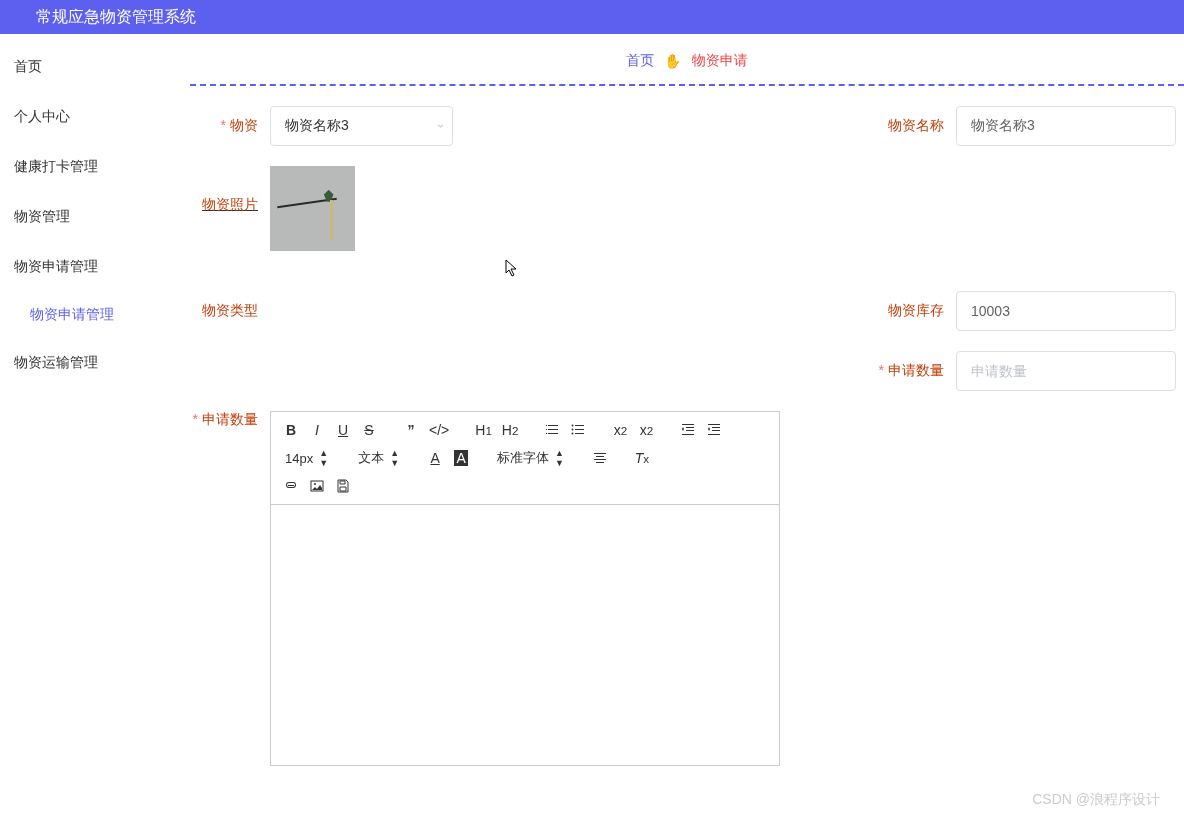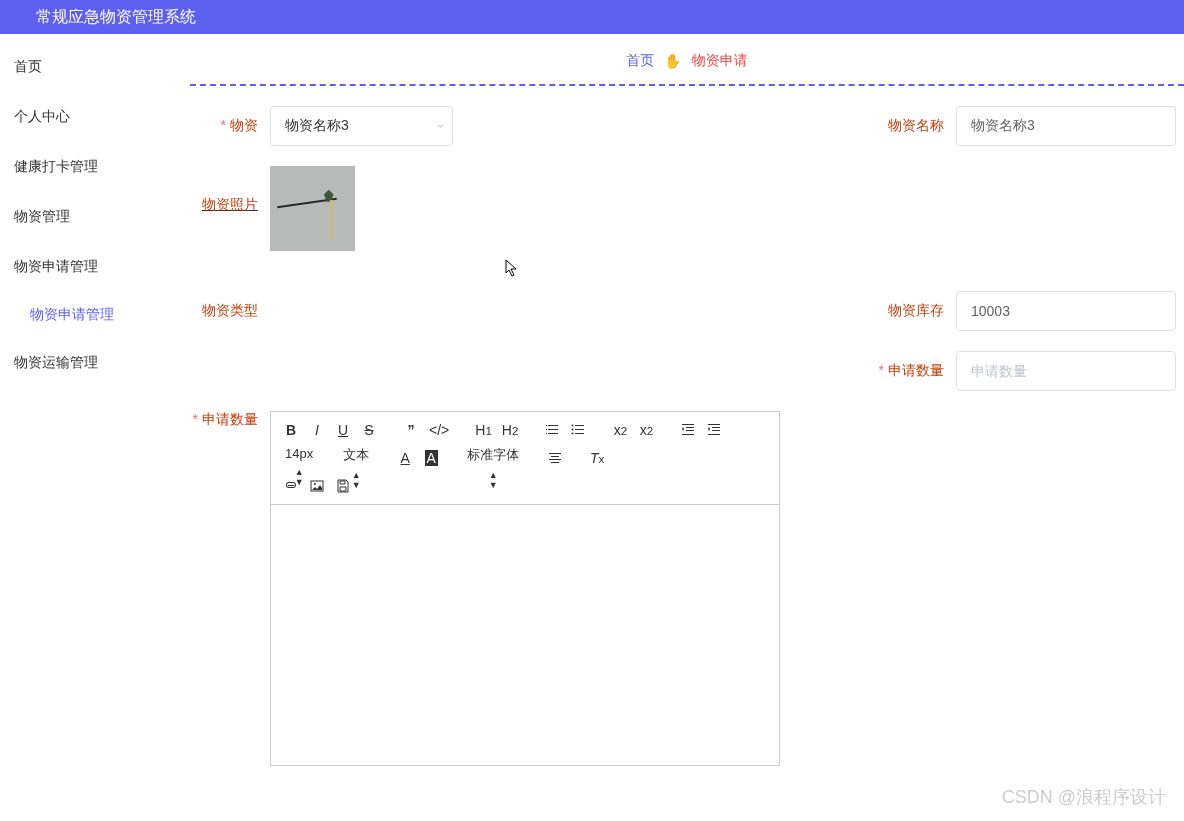--- a/index.html
+++ b/index.html
@@ -180,35 +180,34 @@
     .tb-btn svg { width: 16px; height: 16px; }
     .tb-sep { width: 14px; }
     .tb-select {
       display: inline-flex;
       align-items: center;
       gap: 6px;
       cursor: pointer;
       padding: 0 6px;
       height: 24px;
       font-size: 13px;
-      flex-direction: column;
     }
     .tb-select .caret { font-size: 9px; }
     .tb-row2 { width: 100%; display: flex; gap: 2px; align-items: center; flex-wrap: wrap; margin-top: 2px; }
     .editor-body {
       min-height: 260px;
       padding: 10px;
     }
     
     .watermark {
       position: fixed;
       bottom: 12px;
-      right: 18px;
+      right: 24px;
       color: #ccc;
-      font-size: 18px;
+      font-size: 14px;
       pointer-events: none;
     }
     
     .cursor-svg {
       position: absolute;
       top: 225px;
       left: 335px;
       pointer-events: none;
     }
   </style>

